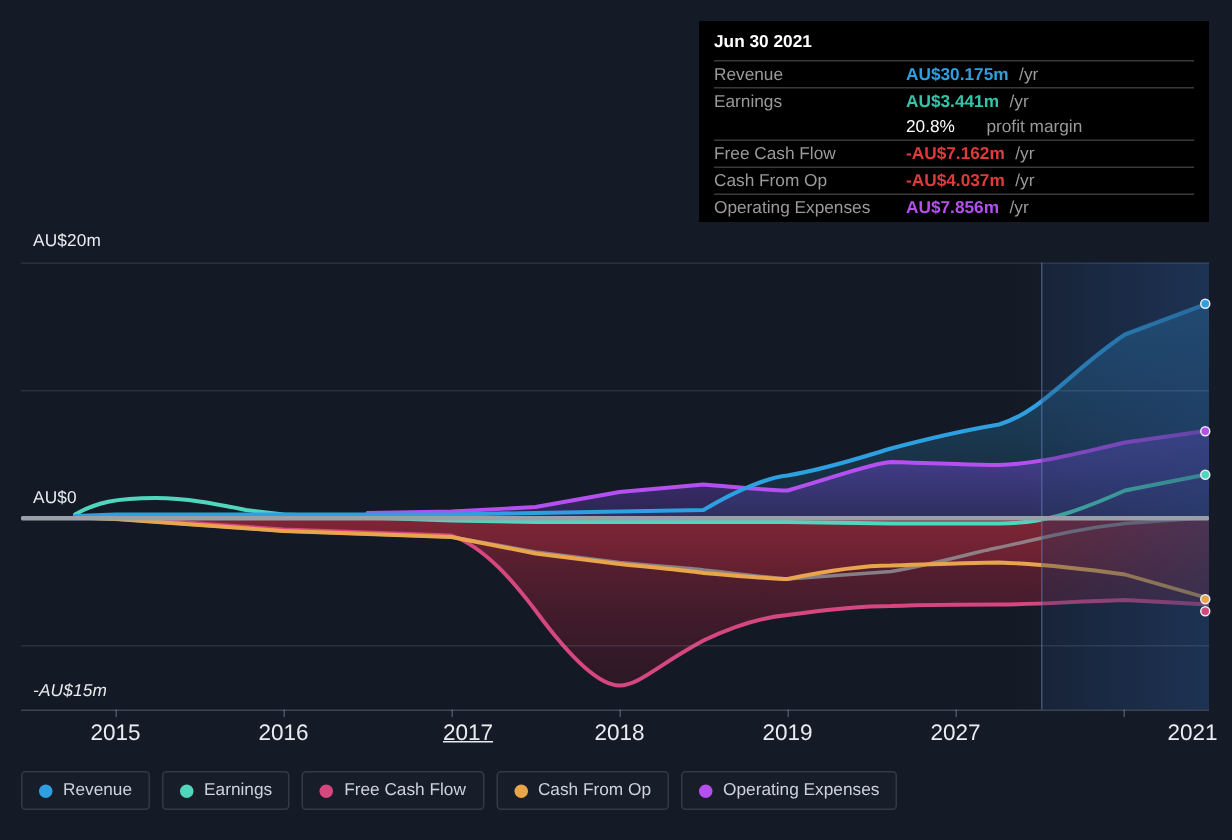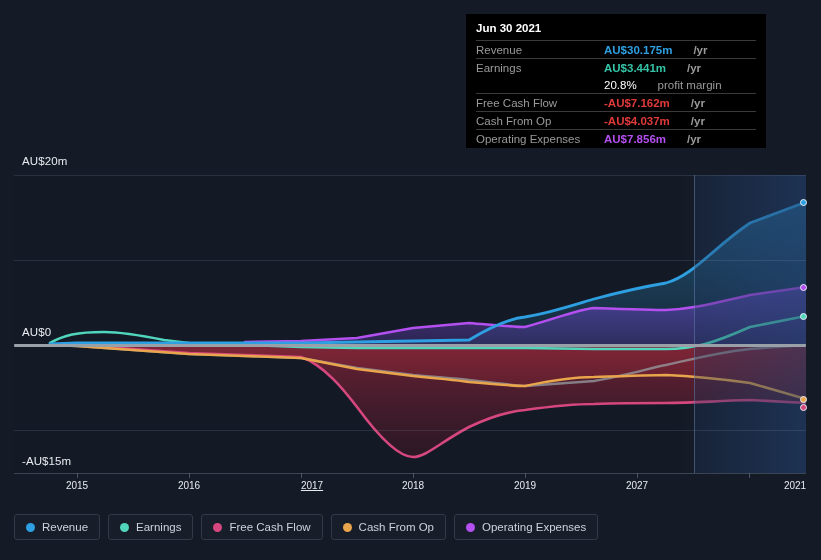--- a/index.html
+++ b/index.html
@@ -23,32 +23,32 @@
   }
   .forecast-line{position:absolute;left:680px;top:0;width:1px;height:298px;background:rgba(110,140,190,.45);}
 
   .gridline{position:absolute;left:0;width:792px;height:1px;background:rgba(150,165,190,.17);}
   .zeroline{position:absolute;left:0;width:792px;height:3px;background:#9aa0a8;border-radius:1px;}
 
   
   .ylab{position:absolute;color:#e8ebf0;font-size:11.5px;letter-spacing:.1px;white-space:nowrap;}
   .xaxis{position:absolute;left:14px;top:473px;width:792px;height:1px;background:rgba(150,165,190,.30);}
   .xtick{position:absolute;top:473px;width:1px;height:5px;background:rgba(150,165,190,.40);}
-  .xlab{position:absolute;top:480px;color:#e8ebf0;font-size:10px;transform:translateX(-50%);white-space:nowrap;}
+  .xlab{position:absolute;top:480px;color:#e8ebf0;font-size:15px;transform:translateX(-50%);white-space:nowrap;}
 
   
   .tooltip{
-    position:absolute;left:466px;top:14px;width:300px;height:134px;
+    position:absolute;left:466px;top:14px;width:340px;height:134px;
     background:#000;box-sizing:border-box;padding:8px 10px 0 10px;
   }
   .tt-title{color:#fff;font-size:11.5px;font-weight:bold;padding-bottom:6px;}
   .tt-row{display:flex;align-items:center;height:17px;border-top:1px solid #3a3a3a;font-size:11.5px;}
   .tt-key{color:#9a9a9a;width:128px;flex:none;}
   .tt-val{font-weight:bold;}
-  .tt-unit{color:#9a9a9a;margin-left:21px;font-weight:bold;}
+  .tt-unit{color:#9a9a9a;margin-left:7px;font-weight:normal;}
   .tt-sub{display:flex;align-items:center;height:17px;font-size:11.5px;}
   .tt-sub .sp{width:128px;flex:none;}
   .tt-pm{color:#fff;font-weight:normal;}
   .tt-pm-lab{color:#9a9a9a;margin-left:21px;}
 
   
   .legend{position:absolute;left:14px;top:514px;display:flex;gap:8px;}
   .lg-item{
     display:flex;align-items:center;gap:7px;
     border:1px solid #333a47;border-radius:3px;
@@ -146,21 +146,21 @@
     <div class="endcap" style="left:786px;top:109px;background:#b44ff0;"></div>
     <div class="endcap" style="left:786px;top:138px;background:#4fd6bd;"></div>
     <div class="endcap" style="left:786px;top:221px;background:#e8a54b;"></div>
     <div class="endcap" style="left:786px;top:229px;background:#d6477f;"></div>
 
     <div class="zeroline" style="top:169px;"></div>
   </div>
 
   <div class="ylab" style="left:22px;top:155px;">AU$20m</div>
   <div class="ylab" style="left:22px;top:326px;">AU$0</div>
-  <div class="ylab" style="left:22px;top:455px;">-AU$15m</div>
+  <div class="ylab" style="left:22px;top:455px;font-style:italic;">-AU$15m</div>
 
   <div class="xaxis"></div>
   <div class="xtick" style="left:77px;"></div>
   <div class="xtick" style="left:189px;"></div>
   <div class="xtick" style="left:301px;"></div>
   <div class="xtick" style="left:413px;"></div>
   <div class="xtick" style="left:525px;"></div>
   <div class="xtick" style="left:637px;"></div>
   <div class="xtick" style="left:749px;"></div>
 

